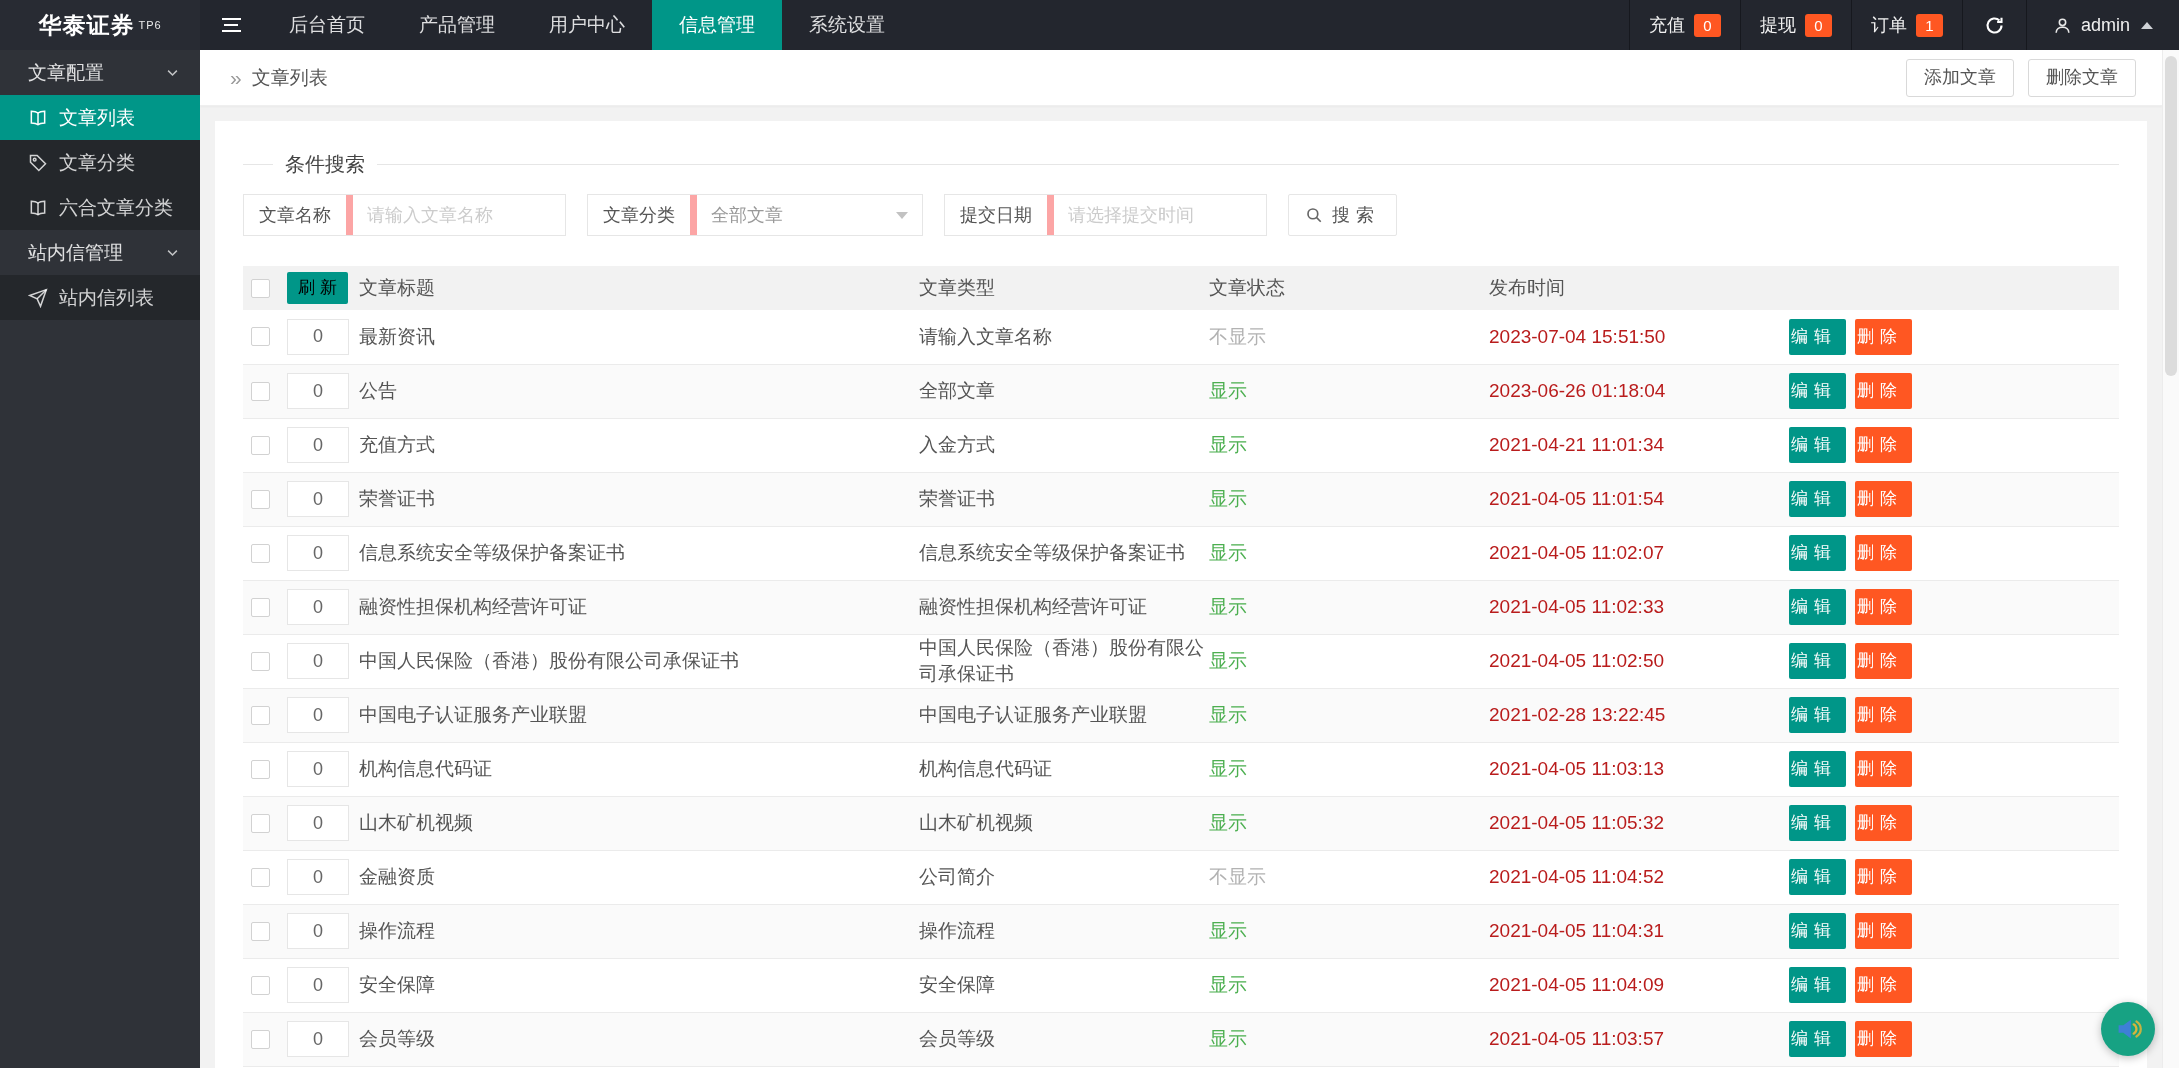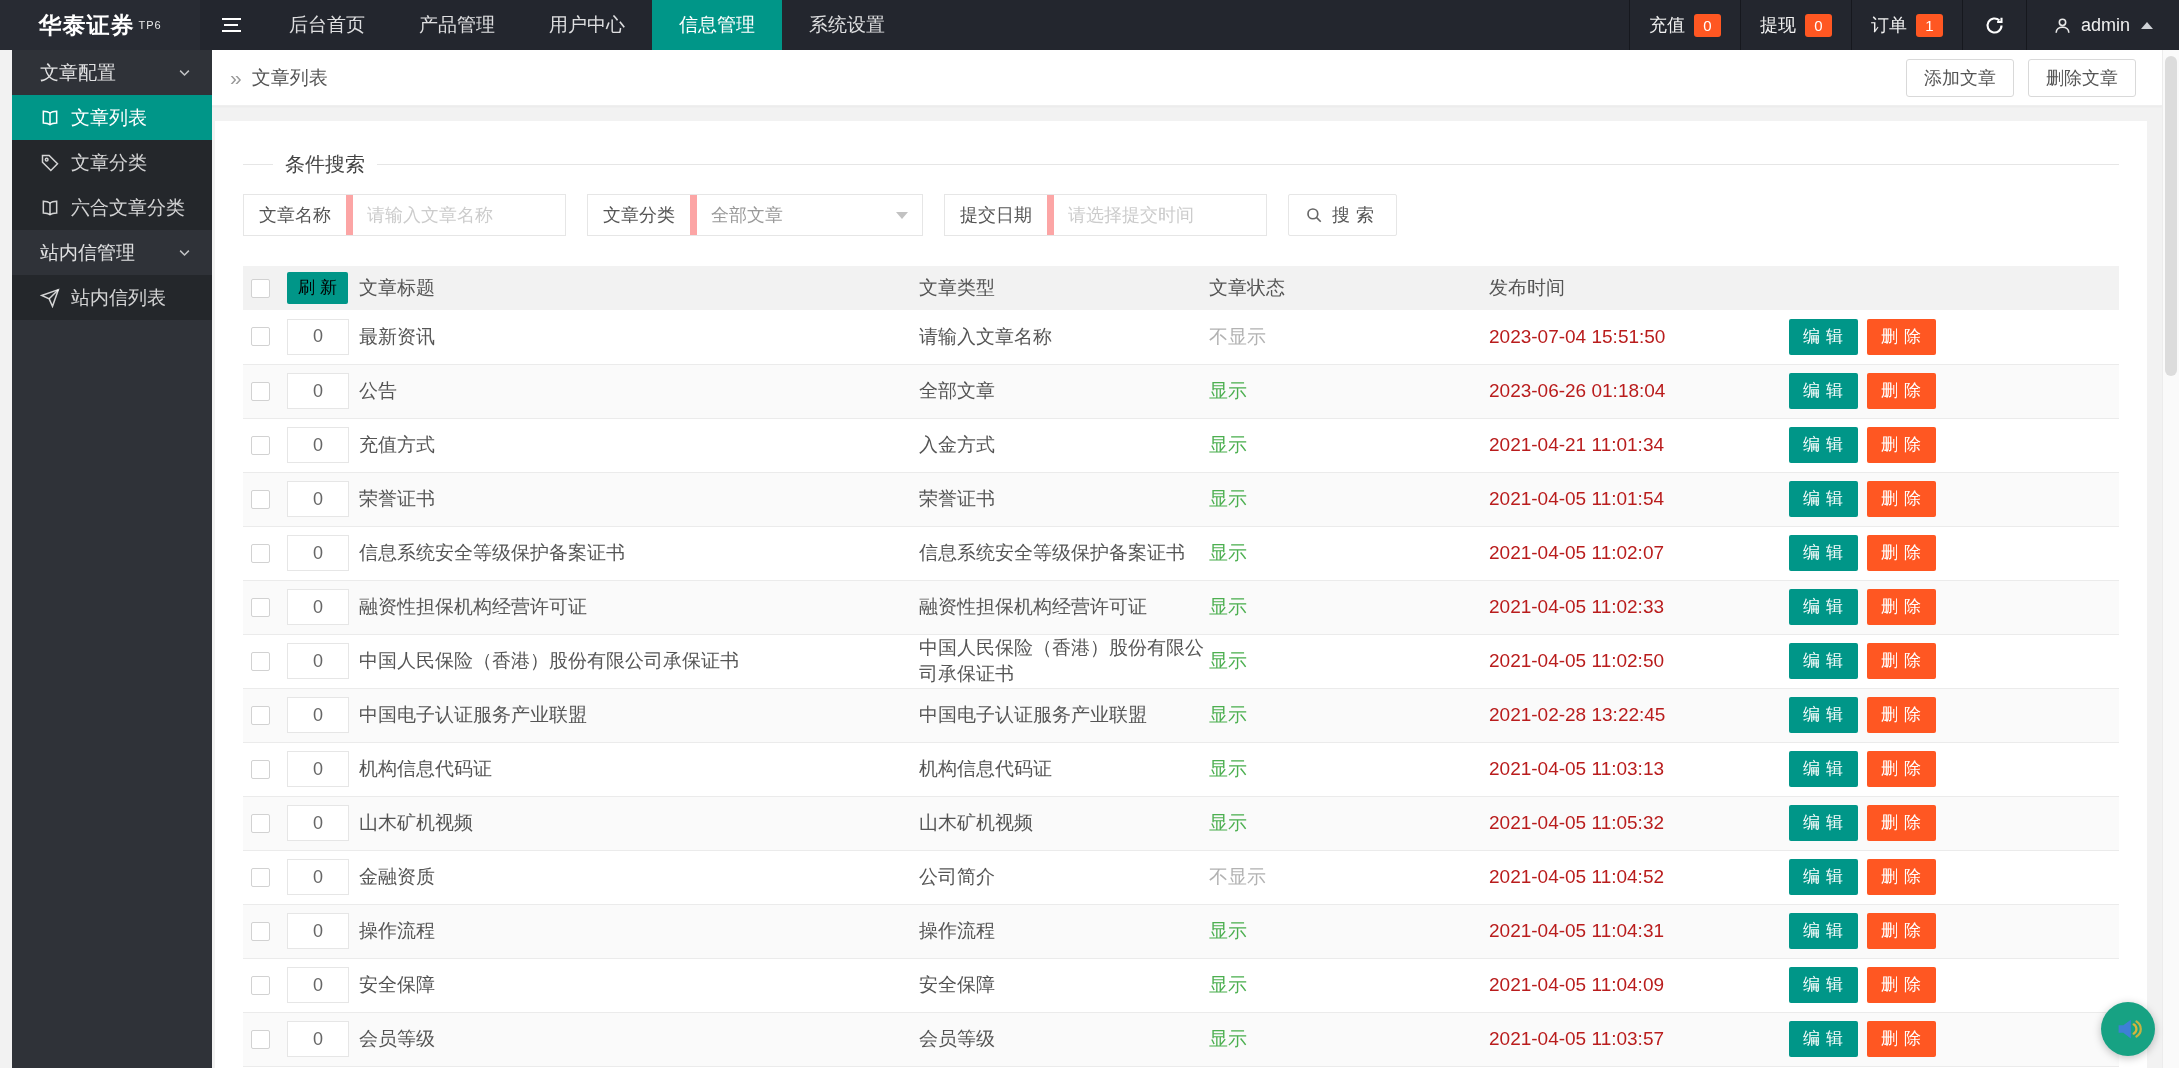--- a/index.html
+++ b/index.html
@@ -28,37 +28,37 @@
   .nav-item.active{background:var(--accent);color:#fff;}
   .hright{display:flex;align-items:stretch;margin-left:auto;}
   .hstat{display:flex;align-items:center;padding:0 19px;border-left:1px solid rgba(0,0,0,.35);color:#f0f0f0;cursor:pointer;font-size:18px;}
   .badge{display:inline-block;min-width:27px;text-align:center;background:var(--danger);color:#fff;
     border-radius:3px;font-size:15px;line-height:23px;height:23px;margin-left:9px;padding:0 5px;}
   .hbtn{display:flex;align-items:center;padding:0 21px;border-left:1px solid rgba(0,0,0,.35);cursor:pointer;color:#fff;}
   .user{display:flex;align-items:center;gap:9px;padding:0 26px;border-left:1px solid rgba(0,0,0,.35);color:#f0f0f0;cursor:pointer;font-size:18px;}
   .caret-up{width:0;height:0;border-left:6px solid transparent;border-right:6px solid transparent;border-bottom:7px solid #cfd2d6;margin-left:2px;}
 
   
-  .sidebar{position:fixed;top:50px;left:12px;width:200px;height:1018px;background:var(--side-bg);z-index:20;}
+  .sidebar{position:fixed;top:50px;left:0;width:200px;height:1018px;background:var(--side-bg);z-index:20;}
   .sgroup-title{height:45px;display:flex;align-items:center;padding:0 20px 0 28px;color:rgba(255,255,255,.85);cursor:pointer;}
   .sgroup-title .chev{margin-left:auto;opacity:.7;}
   .ssub{background:rgba(0,0,0,.22);}
   .sitem{height:45px;display:flex;align-items:center;gap:11px;padding-left:28px;color:rgba(255,255,255,.8);cursor:pointer;}
   .sitem.active{background:var(--accent);color:#fff;}
   .sitem svg{flex:0 0 auto;}
 
   
   .main{position:absolute;top:50px;left:200px;width:1962px;height:1018px;background:#f2f2f2;}
   .crumbbar{height:56px;background:#fff;display:flex;align-items:center;padding:0 26px 0 30px;
     border-bottom:1px solid #efefef;box-shadow:0 1px 2px rgba(0,0,0,.04);}
   .crumb-marker{color:#9a9a9a;font-size:21px;margin-right:10px;}
   .crumb-title{color:#555;}
   .crumb-actions{margin-left:auto;display:flex;gap:14px;}
   .ghost-btn{height:38px;line-height:36px;padding:0 17px;background:#fff;border:1px solid #d9d9d9;
-    border-radius:3px;color:#555;font-size:18px;cursor:pointer;font-family:Liberation Serif, serif;}
+    border-radius:3px;color:#555;font-size:18px;cursor:pointer;font-family:Liberation Mono, monospace;}
 
   .card{margin:15px;background:#fff;height:1050px;padding:22px 28px;}
 
   
   .field{border:none;border-top:1px solid #e6e6e6;margin-top:8px;}
   .field legend{margin-left:30px;padding:0 12px;font-size:20px;color:#444;}
   .search-row{display:flex;align-items:center;gap:21px;margin:16px 0 30px;}
   .igroup{display:flex;align-items:stretch;height:42px;border:1px solid #e6e6e6;background:#fff;}
   .igroup .ilabel{display:flex;align-items:center;padding:0 15px;color:#555;border-right:7px solid #fca5a5;font-size:18px;white-space:nowrap;}
   .igroup input{border:none;outline:none;padding:0 14px;width:212px;font-size:18px;color:#666;font-family:inherit;background:transparent;}
@@ -76,21 +76,21 @@
   th{text-align:left;font-weight:normal;color:#555;font-size:19px;}
   tbody tr{height:54px;border-bottom:1px solid #ebebeb;}
   tbody tr:nth-child(even){background:#fafafa;}
   td{vertical-align:middle;}
   .chk{appearance:none;-webkit-appearance:none;width:19px;height:19px;border:1px solid #d2d2d2;border-radius:2px;background:#fff;margin-left:8px;cursor:pointer;display:block;}
   .sort-input{width:62px;height:36px;border:1px solid #e6e6e6;background:#fff;text-align:center;color:#666;font-size:18px;font-family:inherit;outline:none;}
   .t-title,.t-type{color:#555;}
   .t-status.show{color:var(--show);cursor:pointer;}
   .t-status.hide{color:var(--hide);cursor:pointer;}
   .t-time{color:#b91c1c;}
-  .btn{display:inline-block;height:36px;line-height:36px;padding:0 9px 0 14px;border:none;border-radius:2px;
+  .btn{display:inline-block;height:36px;line-height:36px;padding:0 9px 0 2px;border:none;border-radius:2px;
     color:#fff;font-size:17px;cursor:pointer;font-family:inherit;}
   .btn.edit{background:var(--accent);margin-right:9px;}
   .btn.del{background:var(--danger);}
   .spaced{letter-spacing:6px;}
   .refresh-btn{display:inline-block;height:32px;line-height:32px;padding:0 6px 0 11px;background:var(--accent);
     color:#000000;border:none;border-radius:2px;font-size:17px;letter-spacing:5px;cursor:pointer;font-family:inherit;}
 
   
   .scrollbar{position:fixed;top:50px;right:0;width:17px;height:1018px;background:#fafafa;border-left:1px solid #ececec;z-index:40;}
   .scroll-thumb{position:absolute;top:6px;left:2px;width:12px;height:320px;background:#dcdcdc;border-radius:6px;}

